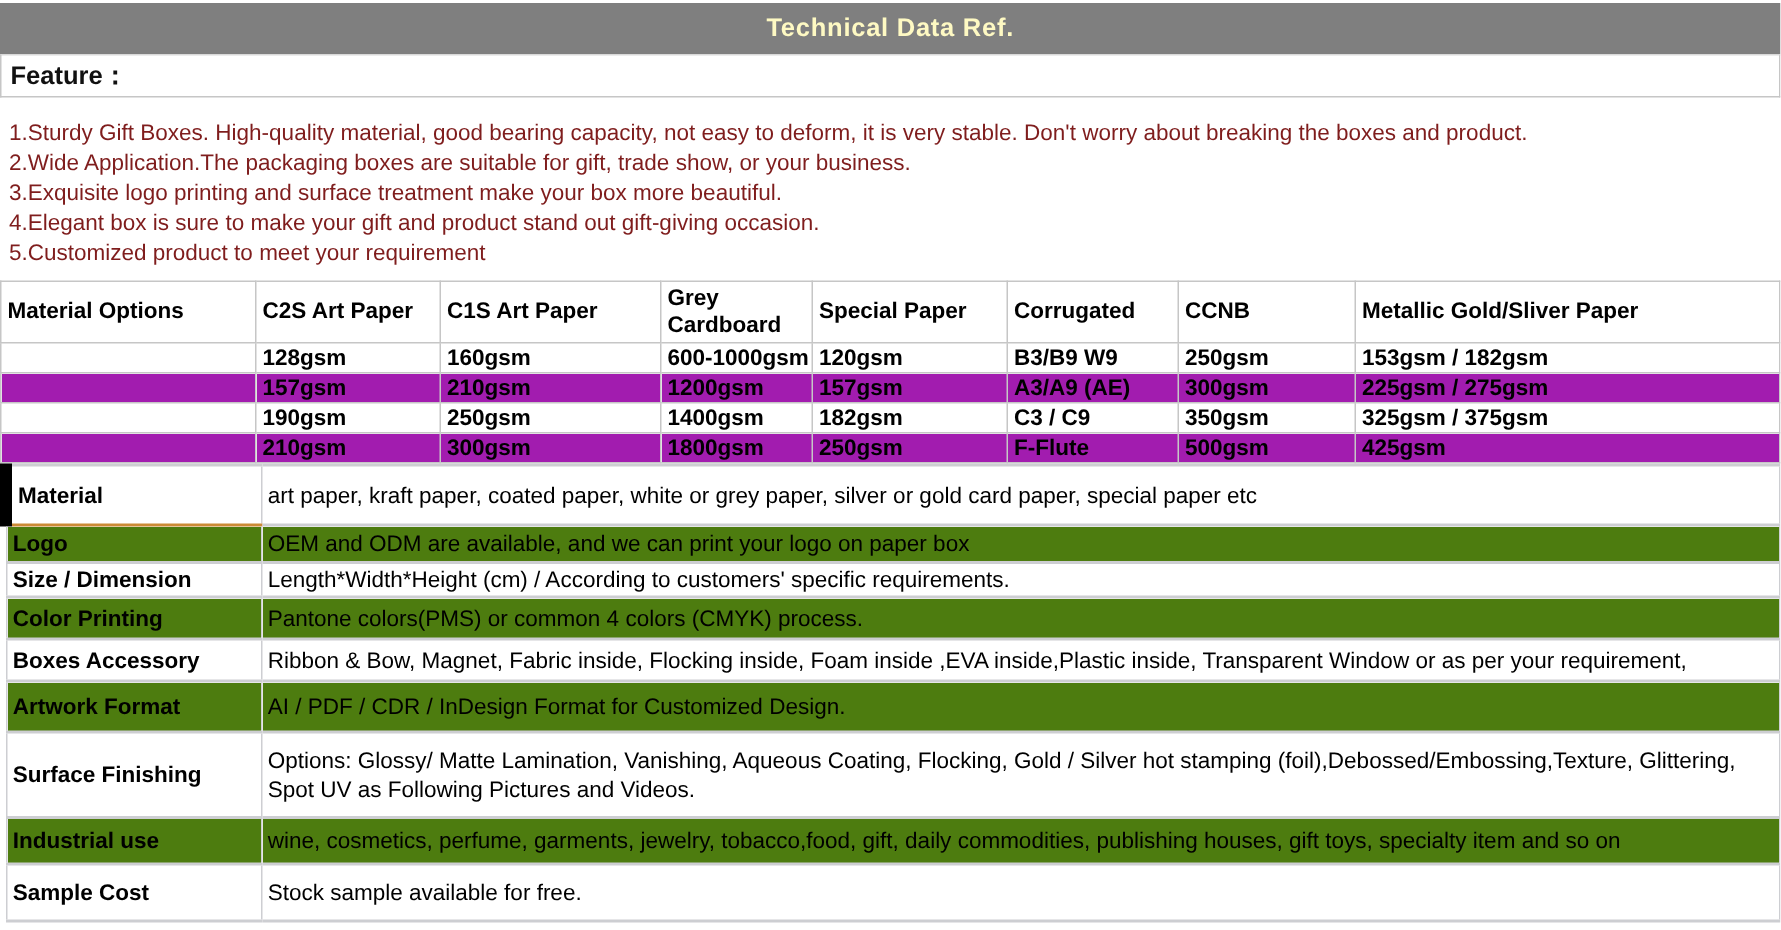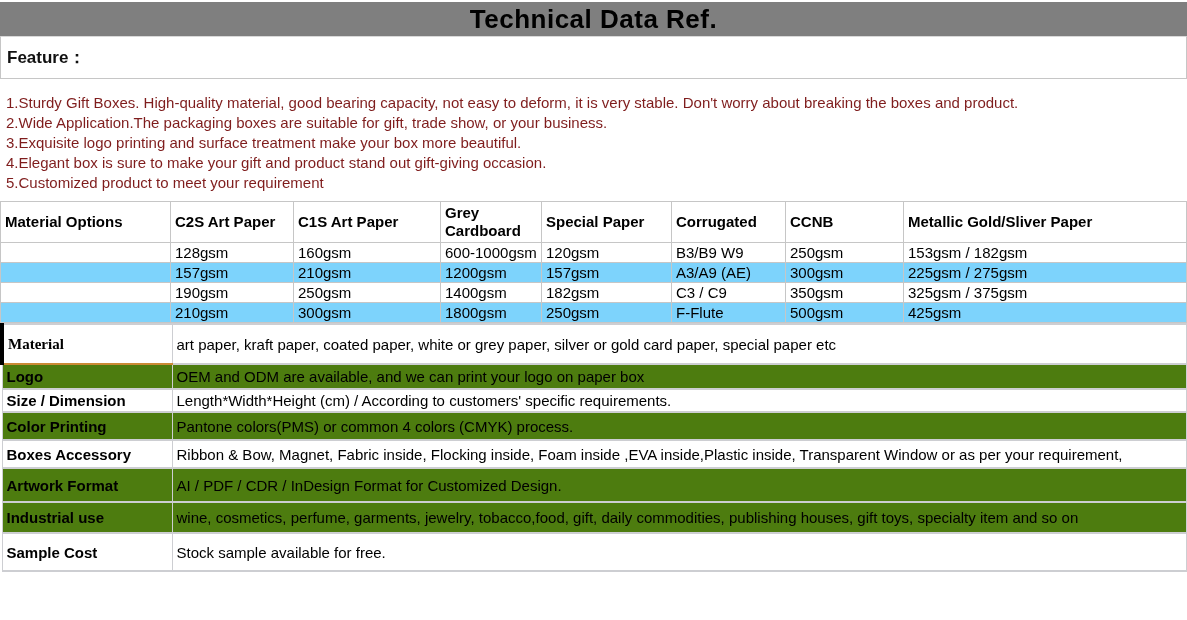--- a/index.html
+++ b/index.html
@@ -4,58 +4,58 @@
 <style>
   * { margin: 0; padding: 0; box-sizing: border-box; }
   html, body { width: 1187px; height: 620px; overflow: hidden; background: #ffffff;
     font-family: "Liberation Sans", "DejaVu Sans", sans-serif; color: #000; }
 
   .page { width: 1187px; height: 620px; position: relative; background: #fff; }
 
   
   .title-bar { margin-top: 2px; height: 34px; background: #7f7f7f;
     display: flex; align-items: center; justify-content: center; }
-  .title-bar h1 { color: #000000; font-size: 26px; font-weight: bold; letter-spacing: 0.5px; }
+  .title-bar h1 { color: #fef9c3; font-size: 17px; font-weight: bold; letter-spacing: 0.5px; }
 
   
   .feature-head { border: 1px solid #c6c6c6; border-top: 1px solid #d9d9d9;
-    height: 43px; display: flex; align-items: center; padding-left: 6px;
+    height: 29px; display: flex; align-items: center; padding-left: 6px;
     font-size: 17px; font-weight: bold; color: #111; }
 
   
   .feature-list { padding: 14px 0 8px 6px; }
   .feature-list p { font-size: 15px; line-height: 20px; color: #7f1d1d; }
 
   
   table { border-collapse: collapse; width: 1187px; table-layout: fixed; }
   td, th { border: 1px solid #c6c6c6; font-size: 15px; padding: 1px 4px;
     text-align: left; vertical-align: middle; overflow: hidden; white-space: nowrap; }
   th { font-weight: bold; }
 
   
   .spec-table th { height: 41px; background: #fff; white-space: normal; line-height: 18px; }
-  .spec-table td { height: 15px; }
-  .spec-table tr.alt td { background: #7dd3fc; }
+  .spec-table td { height: 15px; font-weight: bold; }
+  .spec-table tr.alt td { background: #a21caf; }
 
   
   .detail-table td.label { font-weight: bold; }
   .detail-table td.value { white-space: normal; line-height: 19px; }
   .detail-table tr.alt td { background: #4d7c0f; }
   .detail-table td { border-width: 2px 1px; border-color: #cdced2; }
   .r0 td { height: 40px; }
   .r1 td { height: 25px; }
   .r2 td { height: 16px; }
   .r3 td { height: 28px; }
   .r4 td { height: 28px; }
   .r5 td { height: 34px; }
   .r6 td { height: 57px; }
   .r7 td { height: 31px; }
   .r8 td { height: 38px; }
   
-  .r0 td.label { border-left: 4px solid #000000; border-bottom: 2px solid #cb8a35; font-family: Liberation Serif, serif; }
+  .r0 td.label { border-left: 8px solid #000000; border-bottom: 2px solid #cb8a35; }
 
   col.c1 { width: 170px; } col.c2 { width: 123px; } col.c3 { width: 147px; }
   col.c4 { width: 101px; } col.c5 { width: 130px; } col.c6 { width: 114px; }
   col.c7 { width: 118px; }
   col.d1 { width: 170px; }
 </style>
 </head>
 <body>
 
 <div class="page">
@@ -162,20 +162,24 @@
       <td class="value">Pantone colors(PMS) or common 4 colors (CMYK) process.</td>
     </tr>
     <tr class="r4">
       <td class="label">Boxes Accessory</td>
       <td class="value">Ribbon &amp; Bow, Magnet, Fabric inside, Flocking inside, Foam inside ,EVA inside,Plastic inside, Transparent Window or as per your requirement,</td>
     </tr>
     <tr class="r5 alt">
       <td class="label">Artwork Format</td>
       <td class="value">AI / PDF / CDR / InDesign Format for Customized Design.</td>
     </tr>
+    <tr class="r6">
+      <td class="label">Surface Finishing</td>
+      <td class="value">Options: Glossy/ Matte Lamination, Vanishing, Aqueous Coating, Flocking, Gold / Silver hot stamping (foil),Debossed/Embossing,Texture, Glittering, Spot UV as Following Pictures and Videos.</td>
+    </tr>
     <tr class="r7 alt">
       <td class="label">Industrial use</td>
       <td class="value">wine, cosmetics, perfume, garments, jewelry, tobacco,food, gift, daily commodities, publishing houses, gift toys, specialty item and so on</td>
     </tr>
     <tr class="r8">
       <td class="label">Sample Cost</td>
       <td class="value">Stock sample available for free.</td>
     </tr>
   </tbody>
     </table>

